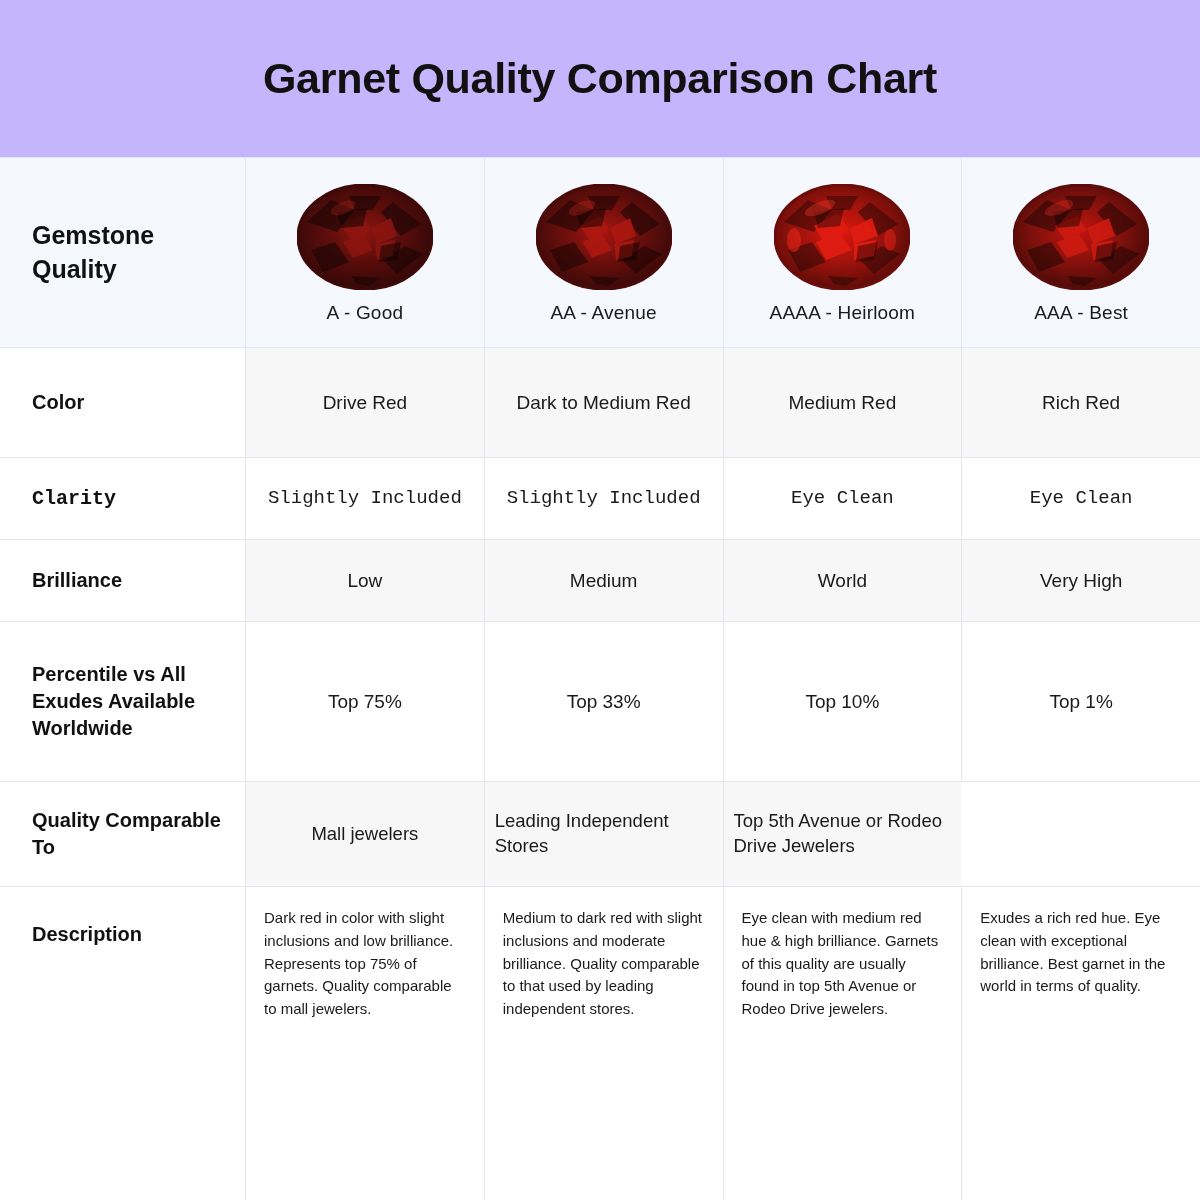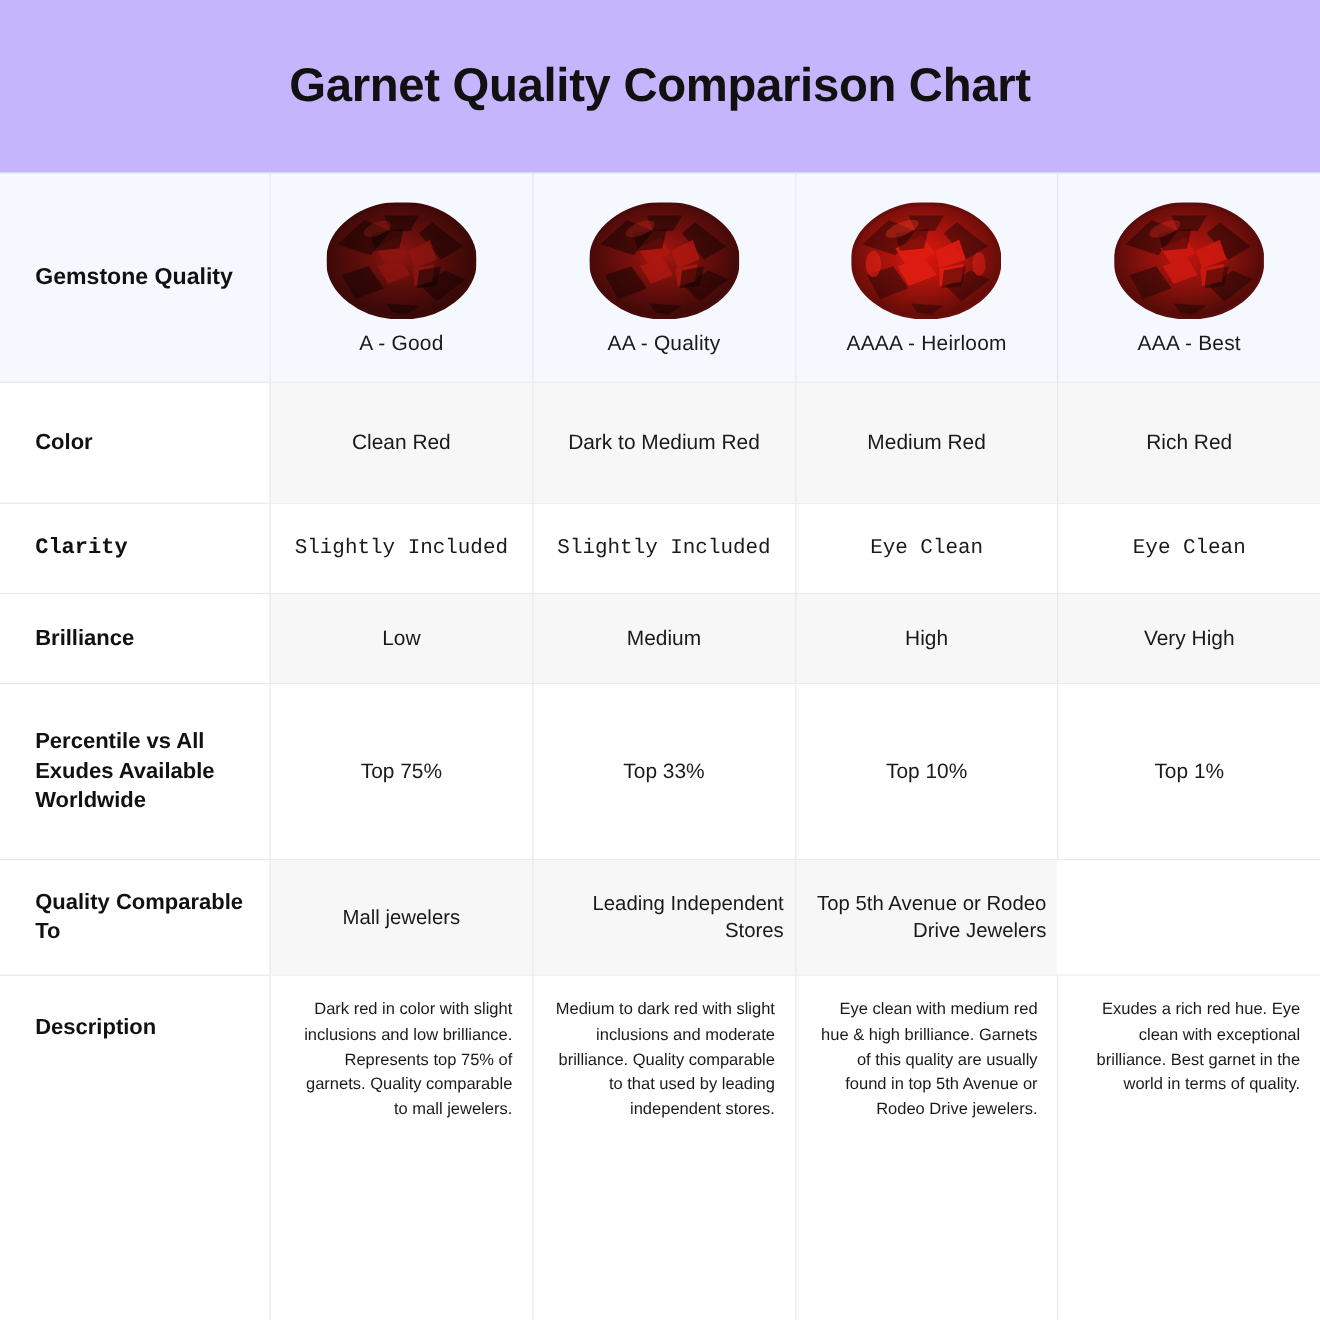--- a/index.html
+++ b/index.html
@@ -59,21 +59,21 @@
   .row.last {
     border-bottom: none;
     flex: 1 1 auto;
   }
 
   .cell {
     box-sizing: border-box;
     display: flex;
     align-items: center;
     justify-content: center;
-    text-align: right;
+    text-align: left;
     padding: 8px 10px;
   }
   .label-cell {
     width: 245px;
     flex: 0 0 245px;
     justify-content: flex-start;
     text-align: left;
     padding-left: 32px;
     padding-right: 14px;
     font-size: 20px;
@@ -90,21 +90,21 @@
     line-height: 1.35;
     color: #1a1a1a;
   }
 
   
   .row.header-row {
     background: #f5f8fe;
     height: 190px;
   }
   .row.header-row .label-cell {
-    font-size: 21px;
+    font-size: 25px;
   }
   .gem-cell {
     flex-direction: column;
     justify-content: center;
     gap: 10px;
     padding-top: 14px;
     padding-bottom: 10px;
   }
   .gem-label {
     font-size: 19px;
@@ -224,21 +224,21 @@
               <polygon points="46,58 66,50 76,66 56,74"></polygon>
               <polygon points="78,60 98,56 96,72 80,76"></polygon>
             </g>
             <g opacity="0.52" fill="#120302">
               <polygon points="40,28 70,24 66,42 44,44"></polygon>
               <polygon points="84,62 104,58 100,76 82,78"></polygon>
             </g>
             <ellipse cx="46" cy="24" rx="14" ry="6" fill="#c4281f" opacity="0.32" transform="rotate(-22 46 24)"></ellipse>
           </svg>
         </div>
-        <div class="gem-label">AA - Quality</div>
+        <div class="gem-label">AA - Avenue</div>
       </div>
 
       <div class="cell data-cell gem-cell">
         <div class="gem">
           <svg viewBox="0 0 136 106" xmlns="http://www.w3.org/2000/svg">
             <defs>
               <radialGradient id="gAAAA" cx="48%" cy="45%" r="66%">
                 <stop offset="0%" stop-color="#e0170e"></stop>
                 <stop offset="48%" stop-color="#9a120c"></stop>
                 <stop offset="100%" stop-color="#440907"></stop>
@@ -304,39 +304,39 @@
             </g>
             <ellipse cx="46" cy="24" rx="15" ry="6" fill="#e02c20" opacity="0.34" transform="rotate(-22 46 24)"></ellipse>
           </svg>
         </div>
         <div class="gem-label">AAA - Best</div>
       </div>
     </div>
 
     <div class="row r-color striped">
       <div class="cell label-cell">Color</div>
-      <div class="cell data-cell">Clean Red</div>
+      <div class="cell data-cell">Drive Red</div>
       <div class="cell data-cell">Dark to Medium Red</div>
       <div class="cell data-cell">Medium Red</div>
       <div class="cell data-cell">Rich Red</div>
     </div>
 
     <div class="row r-clarity plain">
       <div class="cell label-cell">Clarity</div>
       <div class="cell data-cell">Slightly Included</div>
       <div class="cell data-cell">Slightly Included</div>
       <div class="cell data-cell">Eye Clean</div>
       <div class="cell data-cell">Eye Clean</div>
     </div>
 
     <div class="row r-brilliance striped">
       <div class="cell label-cell">Brilliance</div>
       <div class="cell data-cell">Low</div>
       <div class="cell data-cell">Medium</div>
-      <div class="cell data-cell">High</div>
+      <div class="cell data-cell">World</div>
       <div class="cell data-cell">Very High</div>
     </div>
 
     <div class="row r-percentile plain">
       <div class="cell label-cell">Percentile vs All Exudes Available Worldwide</div>
       <div class="cell data-cell">Top 75%</div>
       <div class="cell data-cell">Top 33%</div>
       <div class="cell data-cell">Top 10%</div>
       <div class="cell data-cell">Top 1%</div>
     </div>

